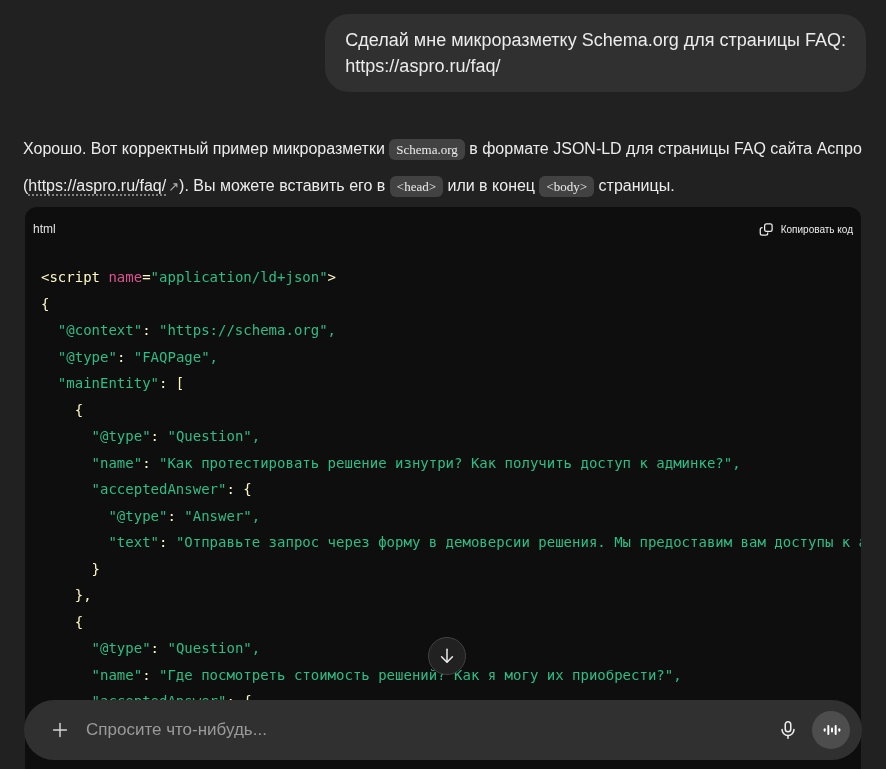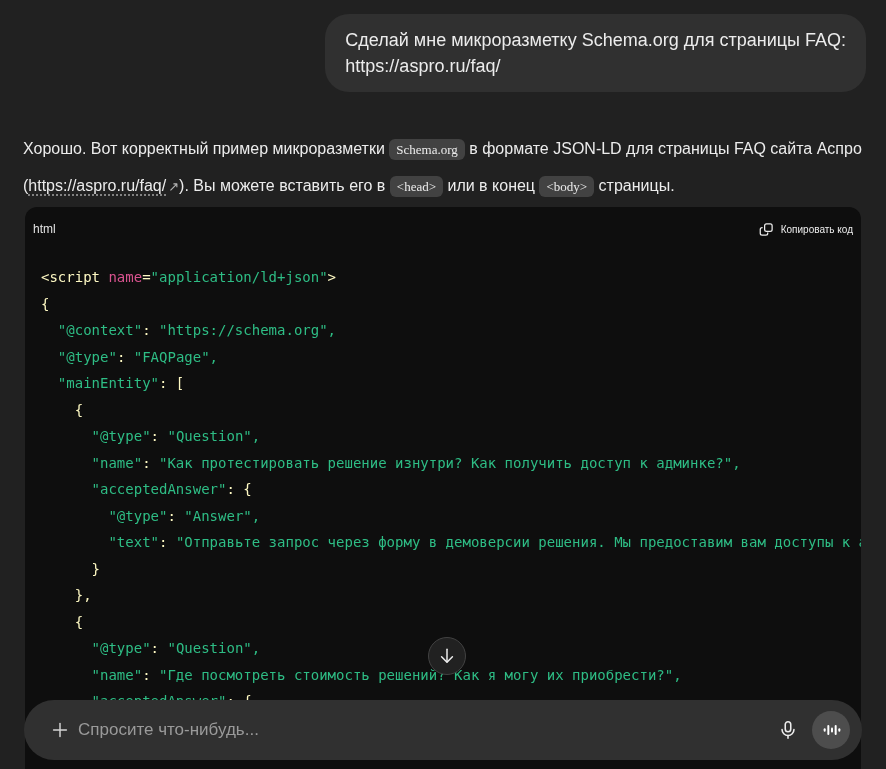--- a/index.html
+++ b/index.html
@@ -144,20 +144,21 @@
     flex: 0 0 auto;
   }
   .composer-input {
     flex: 1;
     background: transparent;
     border: none;
     outline: none;
     color: #ececec;
     font-family: "Liberation Sans", sans-serif;
     font-size: 17px;
+    margin-left: 8px;
   }
   .composer-input::placeholder { color: #9a9a9a; }
   .mic-btn {
     width: 36px;
     height: 36px;
     border: none;
     background: transparent;
     border-radius: 50%;
     display: flex;
     align-items: center;

